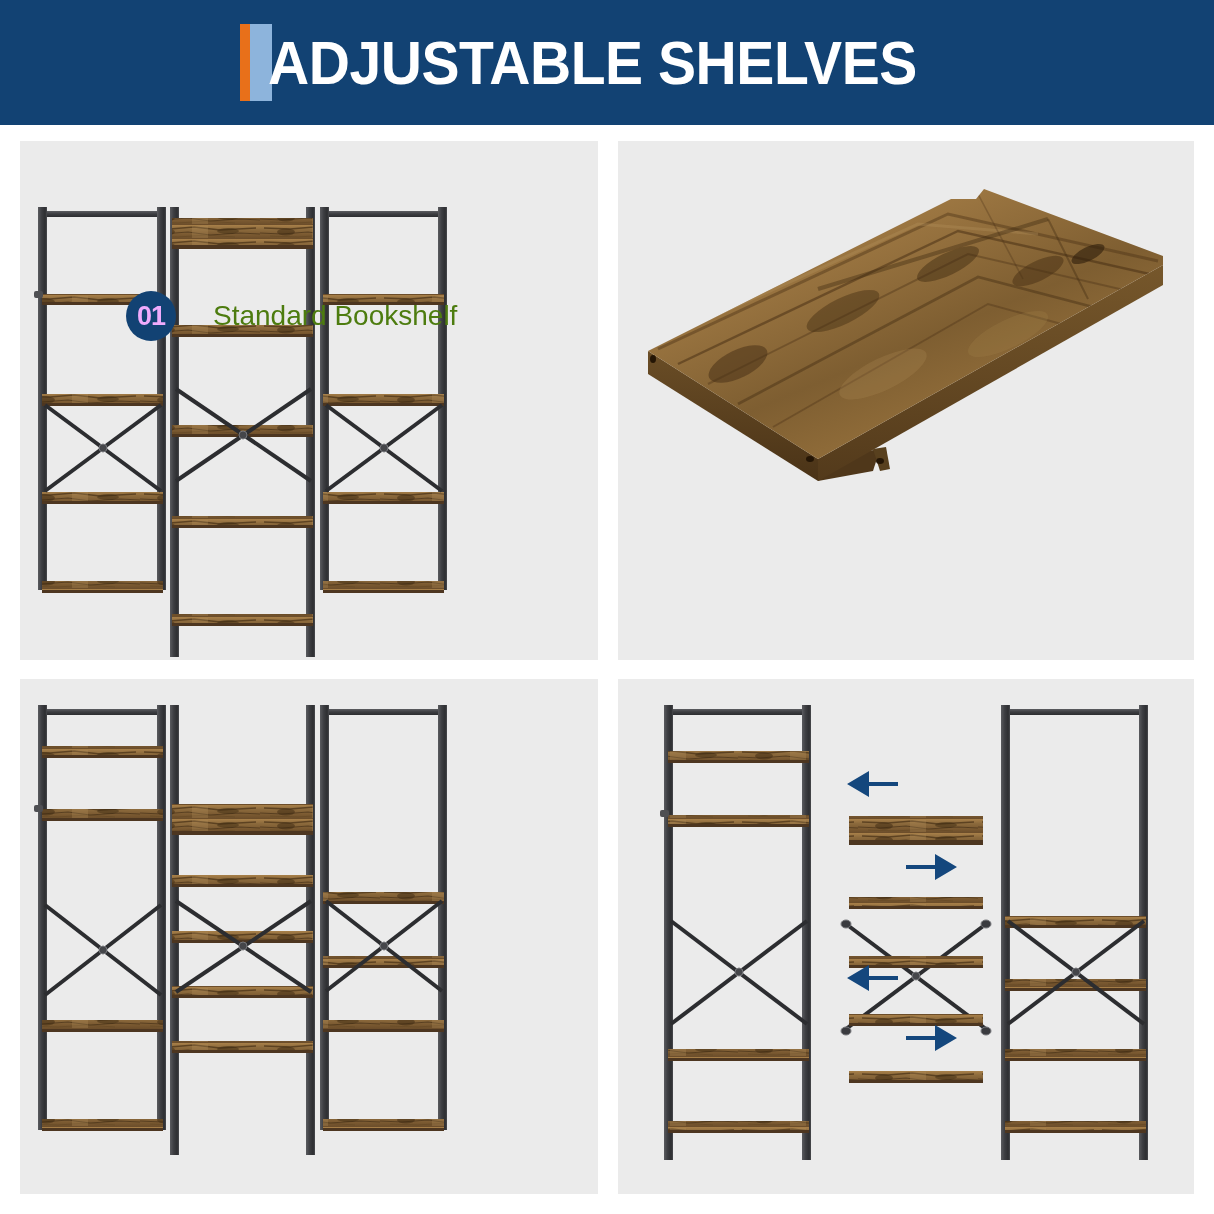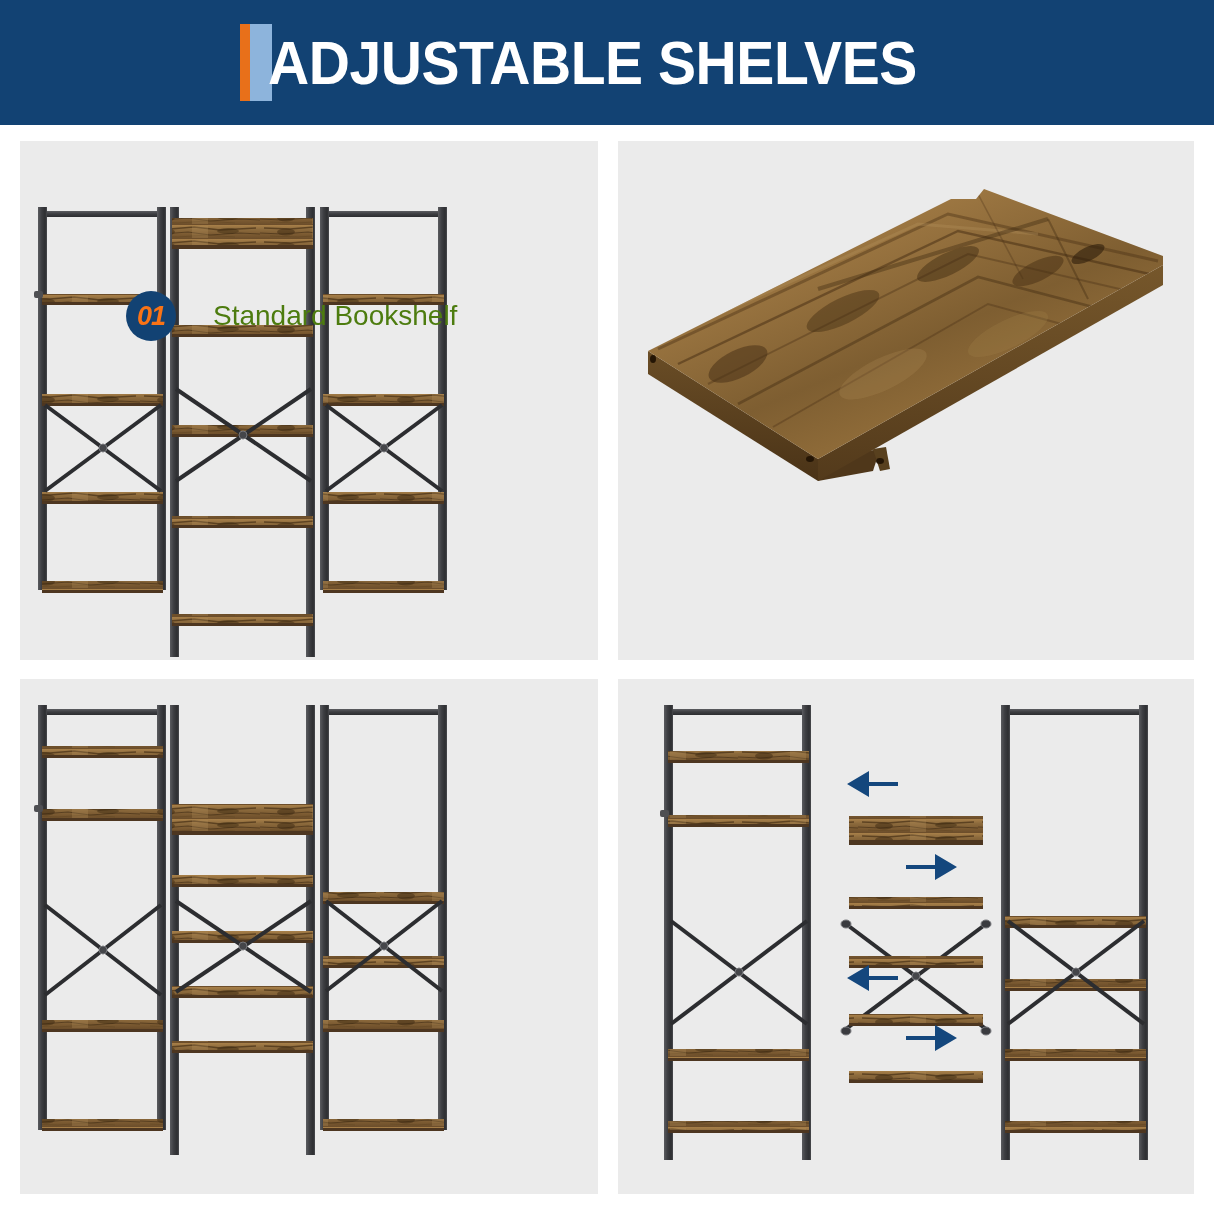--- a/index.html
+++ b/index.html
@@ -36,22 +36,22 @@
   
   .panel { position:absolute; background:#ebebeb; overflow:hidden; }
   #panel-01 { left:20px;  top:141px;  width:578px; height:519px; }
   #panel-02 { left:20px;  top:679px;  width:578px; height:515px; }
   #panel-03 { left:618px; top:679px;  width:576px; height:515px; }
   #panel-info { left:618px; top:141px; width:576px; height:519px; }
 
   .panel-head { position:absolute; left:0; top:0; display:flex; align-items:center; }
   .badge {
     width:50px; height:50px; border-radius:50%;
-    background:#124273; color:#f97316;
-    font-size:27px; font-weight:bold; font-style:italic;
+    background:#124273; color:#f0abfc;
+    font-size:27px; font-weight:bold; 
     display:flex; align-items:center; justify-content:center;
     letter-spacing:-1px;
     flex:0 0 auto;
   }
   .panel-title {
     color:#4d7c0f;
     font-size:28px;
     font-weight:normal;
     white-space:nowrap;
   }

